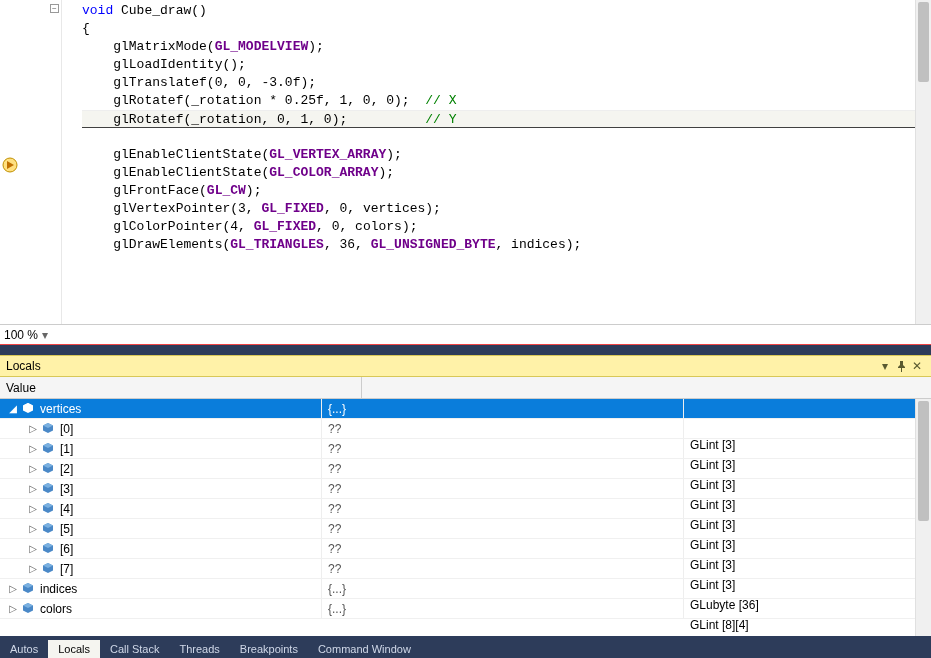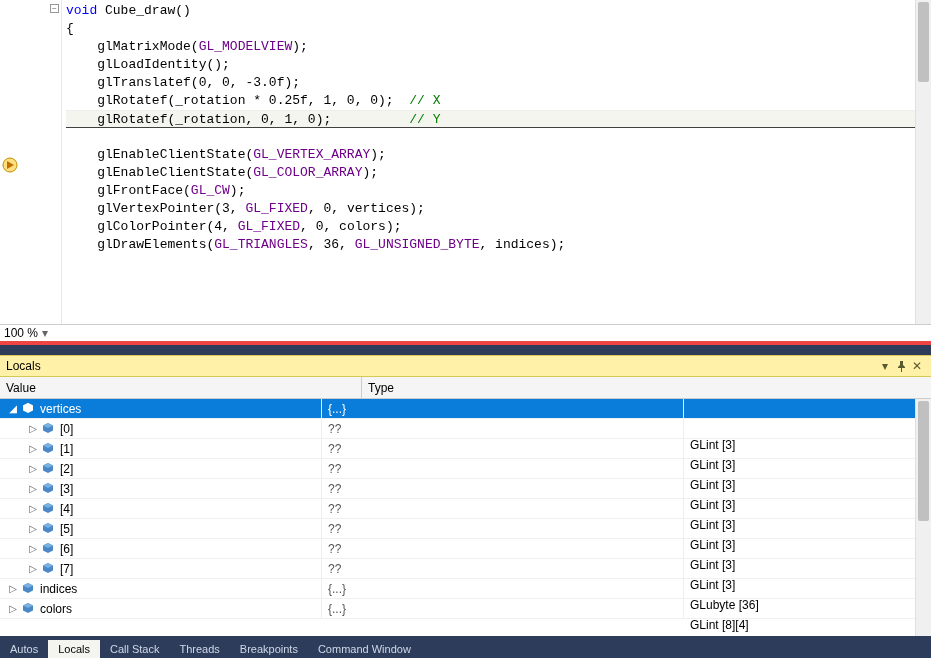--- a/index.html
+++ b/index.html
@@ -46,31 +46,32 @@
     text-align: center;
     color: #666;
     background: #fff;
   }
   .code {
     flex: 1;
     padding: 2px 0 0 4px;
     white-space: pre;
     line-height: 18px;
     overflow: hidden;
+    margin-left: 16px;
   }
   .code-line { height: 18px; }
   .hl-line { background: #f5f5f0; border-top:1px solid #eee; border-bottom:1px solid #404040;}
   .kw { color: #0000ff; }
   .id { color: #000; }
-  .enum { color: #6f008a; }
+  .enum { color: #6f008a; font-weight: bold; }
   .comment { color: #008000; }
   .zoom-bar {
     flex: 0 0 20px;
     background: #fff;
-    border-bottom: 4px solid #ef4444;
+    border-bottom: 1px solid #ef4444;
     display: flex;
     align-items: center;
     font-family: "Segoe UI", sans-serif;
     font-size: 12px;
     padding-left: 4px;
   }
   .divider {
     flex: 0 0 10px;
     background: #2d3c5a;
   }
@@ -192,21 +193,20 @@
   <span class="ti">
     <svg width="11" height="11" viewBox="0 0 11 11">
         <path d="M4 0h3v4l2 2v1H6v4H5V7H2V6l2-2z" fill="#5a5a30"></path>
       </svg>
   </span>
   <span class="ti">✕</span>
 </div>
 
 <div class="grid-header">
   <div class="gh-value">Value</div>
-  <div class="gh-type">Type</div>
 </div>
 
 <div class="grid-body" id="grid-body" style="position:relative">
   <div class="scrollbar-right">
     <div class="thumb" style="top:2px;height:120px;"></div>
   </div>
 <div class="row selected">
       <div class="c-name">
         <span class="indent0"></span>
         <span class="exp">◢</span>

